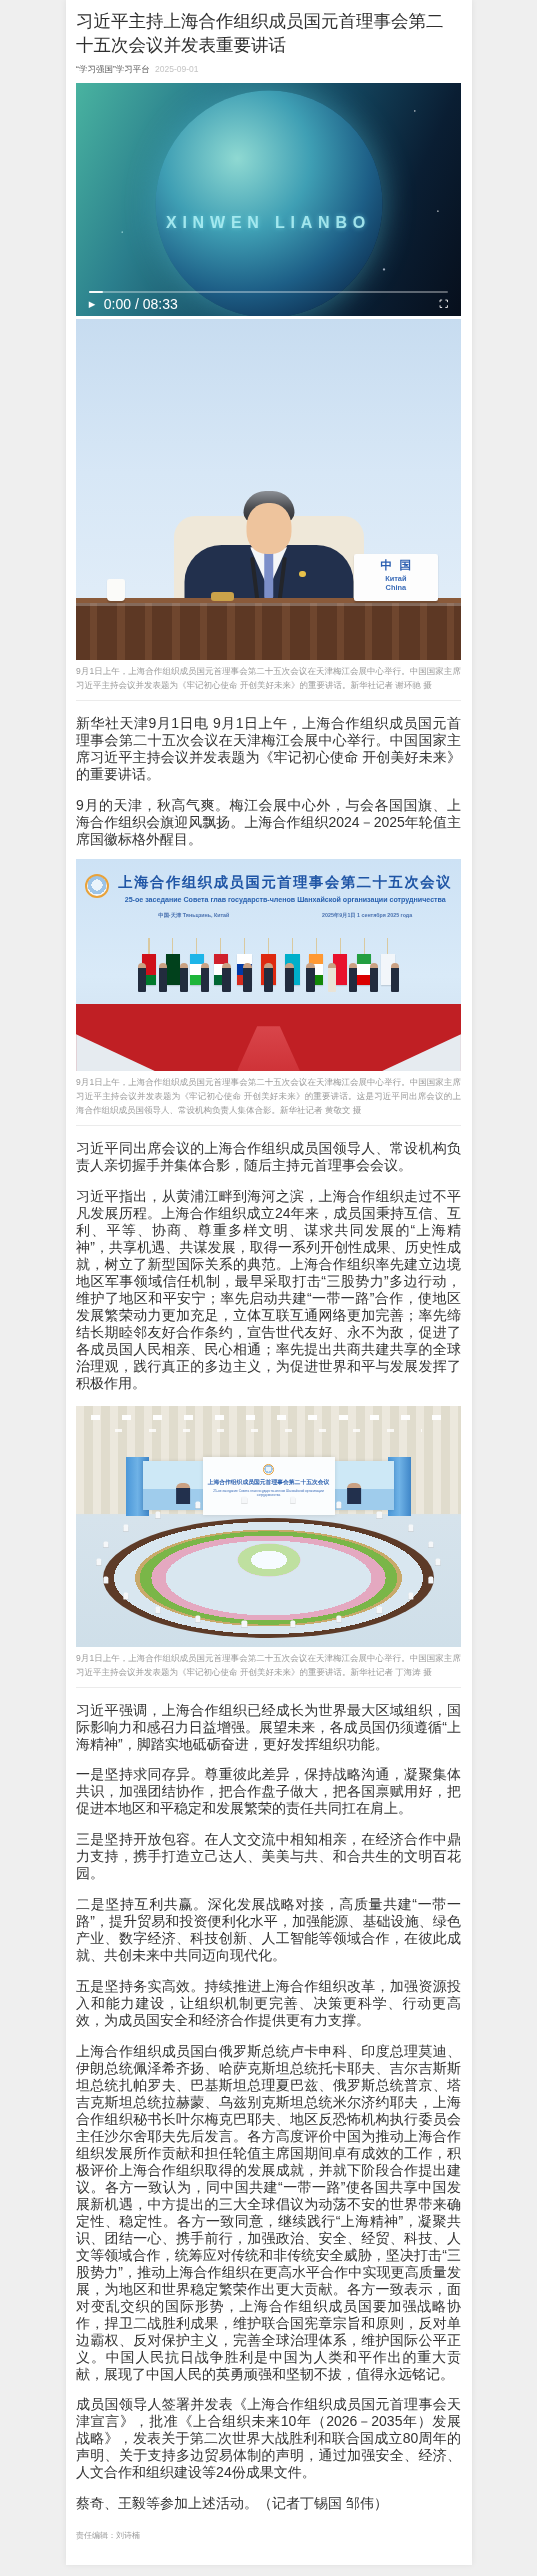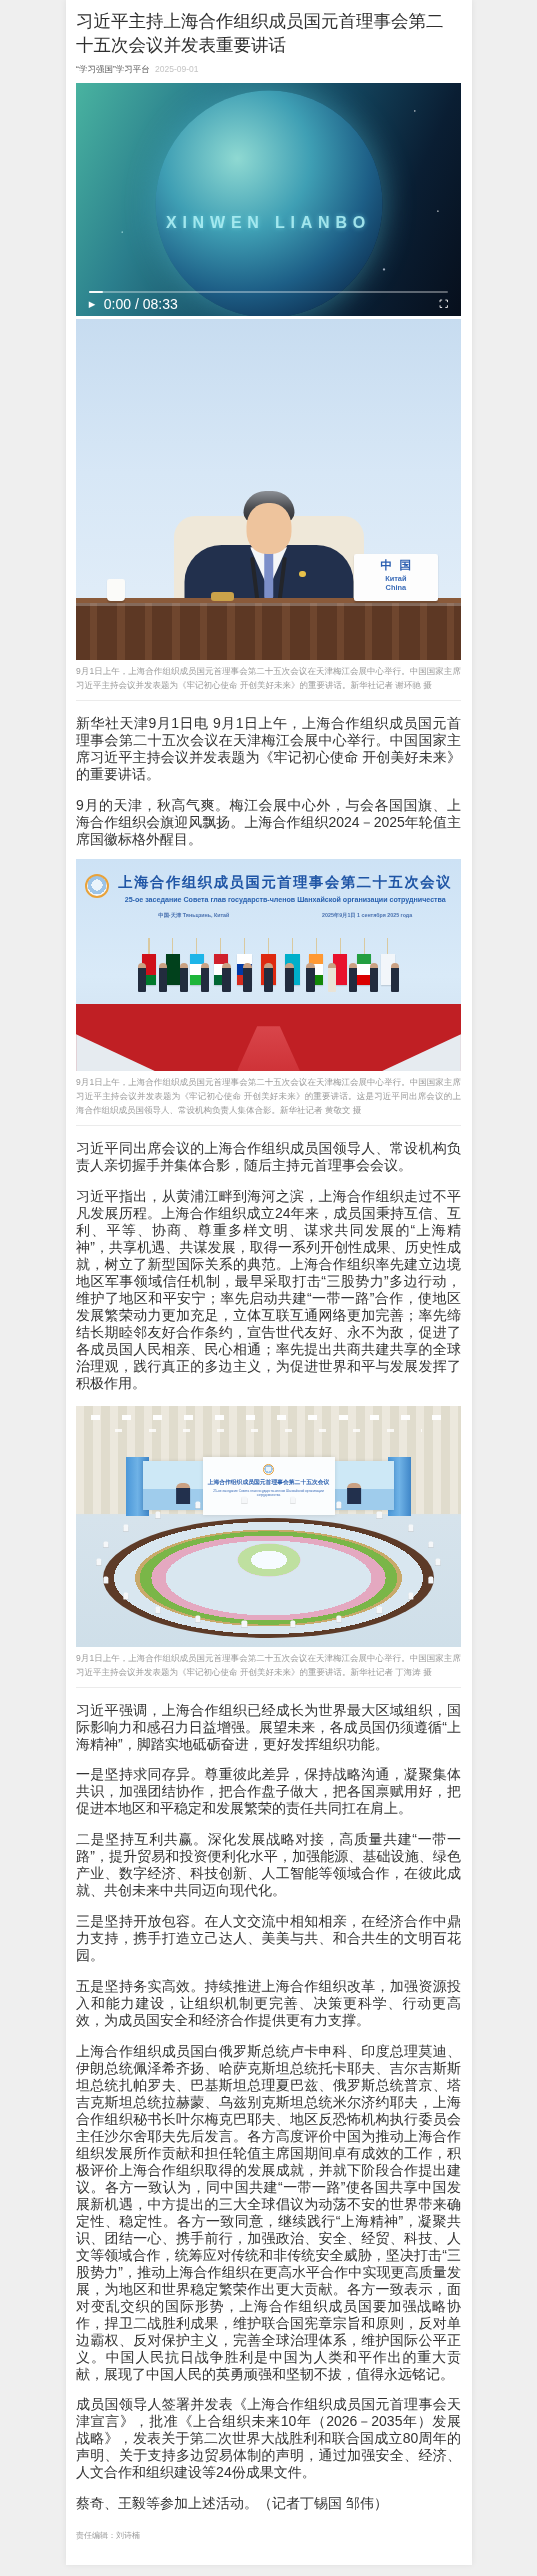--- a/index.html
+++ b/index.html
@@ -321,22 +321,22 @@
           <i style="left: 78.8139%; top: 45.3505%;"></i>
           <i style="left: 87.0152%; top: 50.9433%;"></i>
           <i style="left: 92.2177%; top: 57.675%;"></i>
         </div>
     </figure>
     <p class="caption">9月1日上午，上海合作组织成员国元首理事会第二十五次会议在天津梅江会展中心举行。中国国家主席习近平主持会议并发表题为《牢记初心使命 开创美好未来》的重要讲话。新华社记者 丁海涛 摄</p>
     <hr class="divider">
 
     <p class="body-p">习近平强调，上海合作组织已经成长为世界最大区域组织，国际影响力和感召力日益增强。展望未来，各成员国仍须遵循“上海精神”，脚踏实地砥砺奋进，更好发挥组织功能。</p>
     <p class="body-p">一是坚持求同存异。尊重彼此差异，保持战略沟通，凝聚集体共识，加强团结协作，把合作盘子做大，把各国禀赋用好，把促进本地区和平稳定和发展繁荣的责任共同扛在肩上。</p>
+    <p class="body-p">三是坚持开放包容。在人文交流中相知相亲，在经济合作中鼎力支持，携手打造立己达人、美美与共、和合共生的文明百花园。</p>
     <p class="body-p">二是坚持互利共赢。深化发展战略对接，高质量共建“一带一路”，提升贸易和投资便利化水平，加强能源、基础设施、绿色产业、数字经济、科技创新、人工智能等领域合作，在彼此成就、共创未来中共同迈向现代化。</p>
-    <p class="body-p">三是坚持开放包容。在人文交流中相知相亲，在经济合作中鼎力支持，携手打造立己达人、美美与共、和合共生的文明百花园。</p>
     <p class="body-p">五是坚持务实高效。持续推进上海合作组织改革，加强资源投入和能力建设，让组织机制更完善、决策更科学、行动更高效，为成员国安全和经济合作提供更有力支撑。</p>
     <p class="body-p">上海合作组织成员国白俄罗斯总统卢卡申科、印度总理莫迪、伊朗总统佩泽希齐扬、哈萨克斯坦总统托卡耶夫、吉尔吉斯斯坦总统扎帕罗夫、巴基斯坦总理夏巴兹、俄罗斯总统普京、塔吉克斯坦总统拉赫蒙、乌兹别克斯坦总统米尔济约耶夫，上海合作组织秘书长叶尔梅克巴耶夫、地区反恐怖机构执行委员会主任沙尔舍耶夫先后发言。各方高度评价中国为推动上海合作组织发展所作贡献和担任轮值主席国期间卓有成效的工作，积极评价上海合作组织取得的发展成就，并就下阶段合作提出建议。各方一致认为，同中国共建“一带一路”使各国共享中国发展新机遇，中方提出的三大全球倡议为动荡不安的世界带来确定性、稳定性。各方一致同意，继续践行“上海精神”，凝聚共识、团结一心、携手前行，加强政治、安全、经贸、科技、人文等领域合作，统筹应对传统和非传统安全威胁，坚决打击“三股势力”，推动上海合作组织在更高水平合作中实现更高质量发展，为地区和世界稳定繁荣作出更大贡献。各方一致表示，面对变乱交织的国际形势，上海合作组织成员国要加强战略协作，捍卫二战胜利成果，维护联合国宪章宗旨和原则，反对单边霸权、反对保护主义，完善全球治理体系，维护国际公平正义。中国人民抗日战争胜利是中国为人类和平作出的重大贡献，展现了中国人民的英勇顽强和坚韧不拔，值得永远铭记。</p>
     <p class="body-p">成员国领导人签署并发表《上海合作组织成员国元首理事会天津宣言》，批准《上合组织未来10年（2026－2035年）发展战略》，发表关于第二次世界大战胜利和联合国成立80周年的声明、关于支持多边贸易体制的声明，通过加强安全、经济、人文合作和组织建设等24份成果文件。</p>
     <p class="body-p">蔡奇、王毅等参加上述活动。（记者丁锡国 邹伟）</p>
 
     <div class="editor">责任编辑：刘诗楠</div>
   </article>
 </div>
 
 

